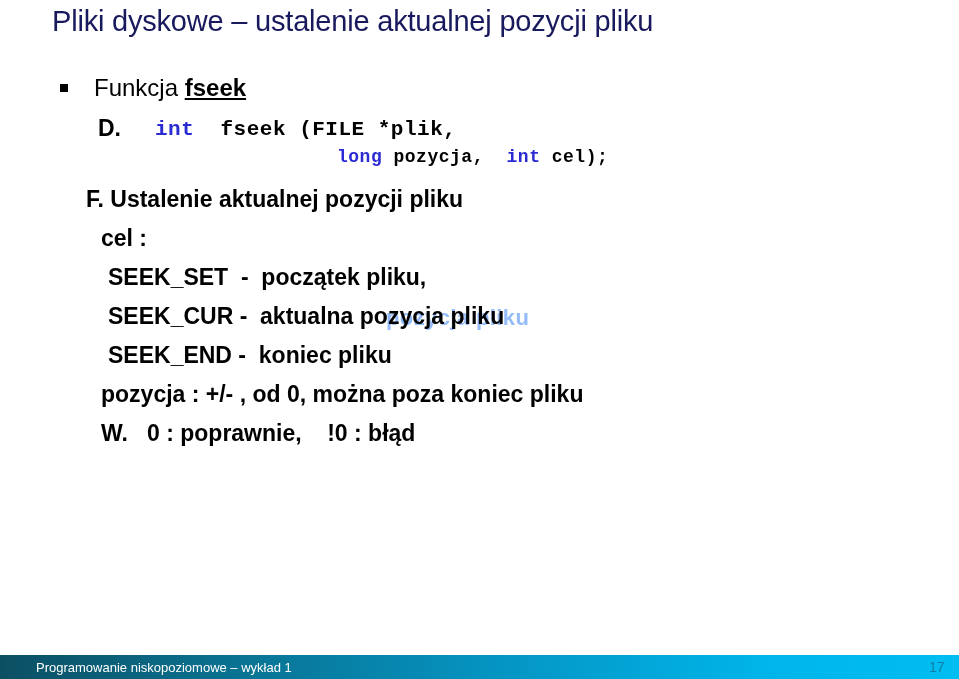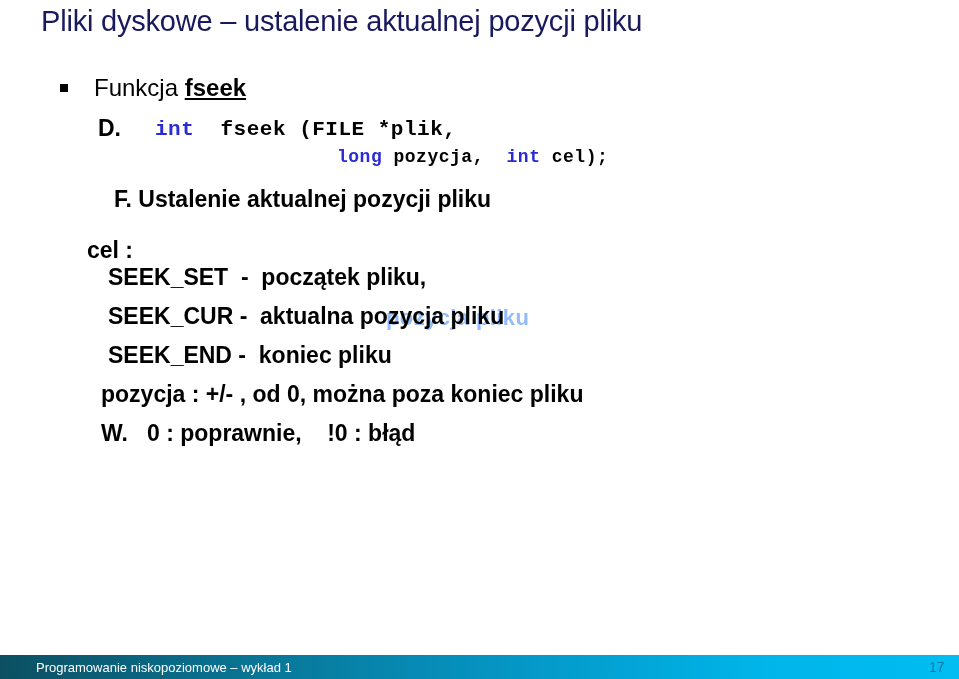--- a/index.html
+++ b/index.html
@@ -13,21 +13,21 @@
     height: 679px;
     background: #ffffff;
     overflow: hidden;
     font-family: "Liberation Sans", sans-serif;
     -webkit-font-smoothing: antialiased;
   }
 
   
   #slide-title {
     position: absolute;
-    left: 41px;
+    left: 52px;
     top: 5px;
     font-family: "Liberation Sans", sans-serif;
     font-size: 29px;
     font-weight: 400;
     color: #19195e;
     letter-spacing: -0.2px;
     white-space: nowrap;
   }
 
   .bullet-row {
@@ -95,22 +95,22 @@
 
   
   .txt-line {
     position: absolute;
     font-family: "Liberation Sans", sans-serif;
     font-size: 23px;
     font-weight: 700;
     color: #000000;
     white-space: pre;
   }
-  .line-f     { left: 114px; top: 186px; }
-  .line-cel   { left: 87px; top: 225px; margin-top: 12px; }
+  .line-f     { left: 86px; top: 186px; }
+  .line-cel   { left: 101px; top: 225px; }
   .line-set   { left: 108px; top: 264px; }
   .line-cur   { left: 108px; top: 303px; text-align: center; }
   .line-end   { left: 108px; top: 342px; text-align: center; }
   .line-poz   { left: 101px; top: 381px; }
   .line-w     { left: 101px; top: 420px; }
 
   
   .ghost-overlay {
     position: absolute;
     left: 386px;

